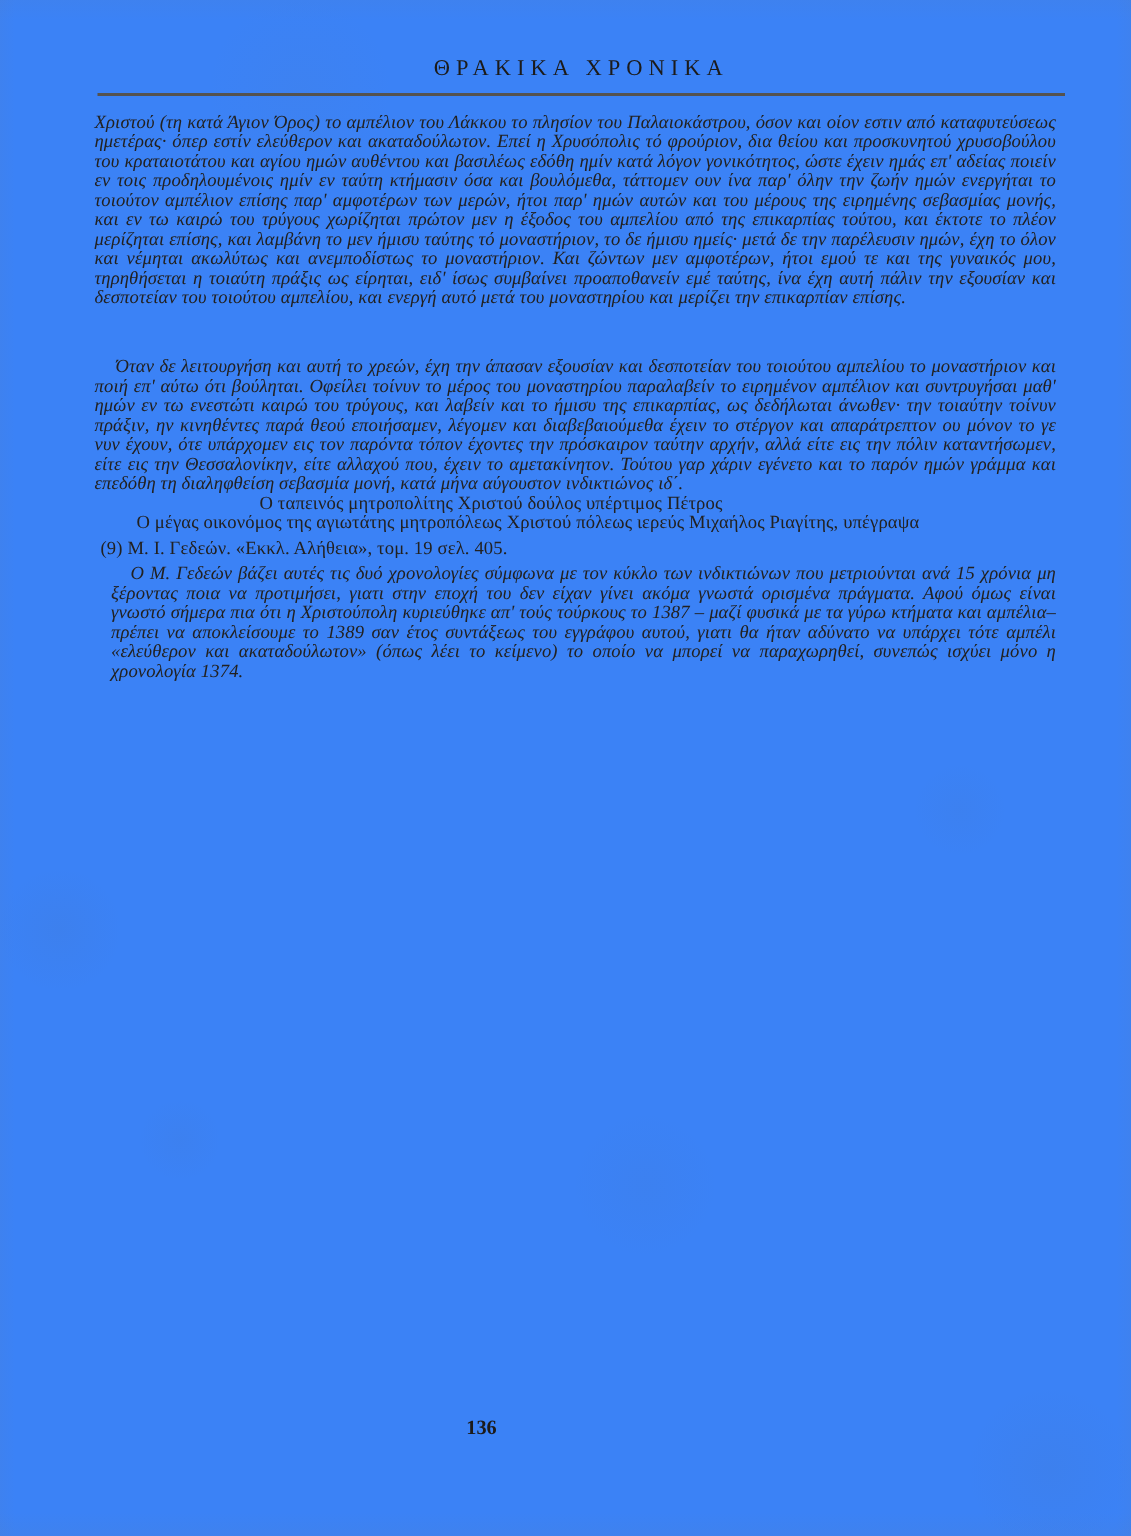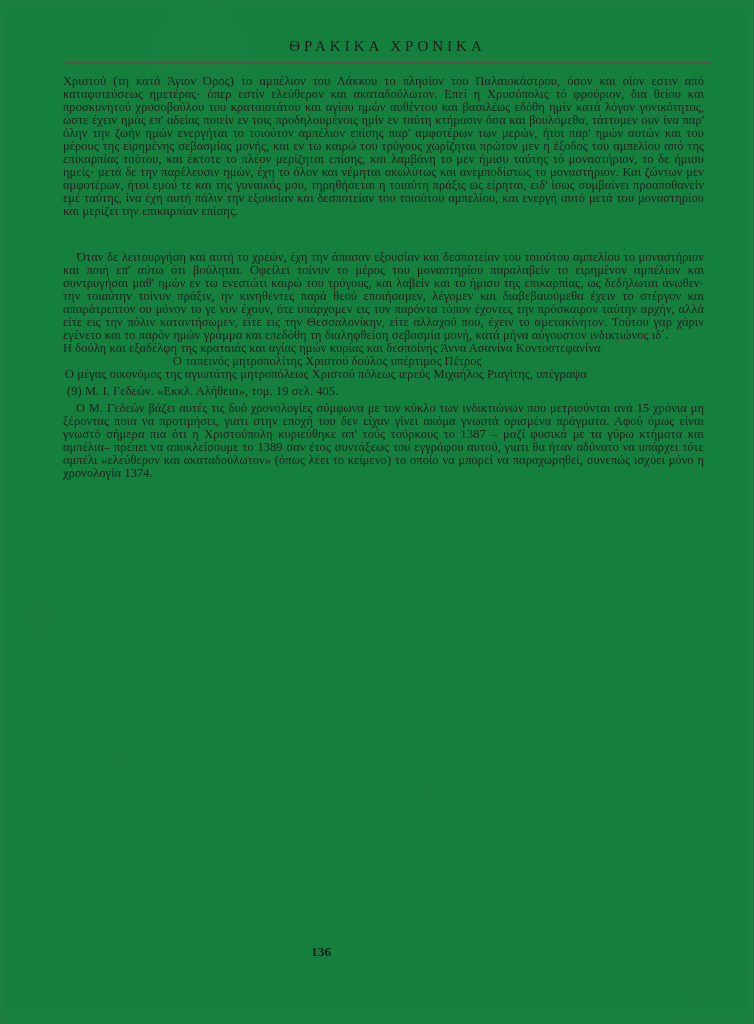--- a/index.html
+++ b/index.html
@@ -5,21 +5,21 @@
   html, body {
     margin: 0;
     padding: 0;
     background: #b0b0ae;
   }
   .page {
     position: relative;
     width: 754px;
     height: 1024px;
     margin: 0 auto;
-    background: #15803d;
+    background: #3b82f6;
     overflow: hidden;
     font-family: "Liberation Serif", "DejaVu Serif", serif;
     color: #222120;
   }
   
   .scan-noise {
     position: absolute;
     inset: 0;
     pointer-events: none;
     background:
@@ -57,31 +57,32 @@
     top: 75px;
     left: 63px;
     width: 641px;
     font-size: 12.4px;
     line-height: 13px;
     letter-spacing: 0.1px;
   }
   .para {
     margin: 0;
     text-align: justify;
+    font-style: italic;
   }
   .indent-md { text-indent: 14px; margin-top: 33px; }
-  .indent-sm { text-indent: 13px; }
+  .indent-sm { text-indent: 13px; margin-left: 11px; }
   .sig {
     margin: 0;
     white-space: nowrap;
   }
   .sig-1 { margin-left: 22px; }
   .sig-2 { margin-left: 0; }
   .sig-3 { margin-left: 110px; }
-  .sig-4 { margin-left: 2px; }
+  .sig-4 { margin-left: 28px; }
   .footnote {
     margin: 4px;
   }
   .page-number {
     position: absolute;
     top: 944px;
     left: 0;
     width: 642px;
     text-align: center;
     font-size: 13.5px;
@@ -100,21 +101,20 @@
 
   <div class="header-rule"></div>
 
   <div class="text-block">
 
     <p class="para">Χριστού (τη κατά Άγιον Όρος) το αμπέλιον του Λάκκου το πλησίον του Παλαιοκάστρου, όσον και οίον εστιν από καταφυτεύσεως ημετέρας· όπερ εστίν ελεύθερον και ακαταδούλωτον. Επεί η Χρυσόπολις τό φρούριον, δια θείου και προσκυνητού χρυσοβούλου του κραταιοτάτου και αγίου ημών αυθέντου και βασιλέως εδόθη ημίν κατά λόγον γονικότητος, ώστε έχειν ημάς επ' αδείας ποιείν εν τοις προδηλουμένοις ημίν εν ταύτη κτήμασιν όσα και βουλόμεθα, τάττομεν ουν ίνα παρ' όλην την ζωήν ημών ενεργήται το τοιούτον αμπέλιον επίσης παρ' αμφοτέρων των μερών, ήτοι παρ' ημών αυτών και του μέρους της ειρημένης σεβασμίας μονής, και εν τω καιρώ του τρύγους χωρίζηται πρώτον μεν η έξοδος του αμπελίου από της επικαρπίας τούτου, και έκτοτε το πλέον μερίζηται επίσης, και λαμβάνη το μεν ήμισυ ταύτης τό μοναστήριον, το δε ήμισυ ημείς· μετά δε την παρέλευσιν ημών, έχη το όλον και νέμηται ακωλύτως και ανεμποδίστως το μοναστήριον. Και ζώντων μεν αμφοτέρων, ήτοι εμού τε και της γυναικός μου, τηρηθήσεται η τοιαύτη πράξις ως είρηται, ειδ' ίσως συμβαίνει προαποθανείν εμέ ταύτης, ίνα έχη αυτή πάλιν την εξουσίαν και δεσποτείαν του τοιούτου αμπελίου, και ενεργή αυτό μετά του μοναστηρίου και μερίζει την επικαρπίαν επίσης.</p>
 
     <p class="para indent-md">Όταν δε λειτουργήση και αυτή το χρεών, έχη την άπασαν εξουσίαν και δεσποτείαν του τοιούτου αμπελίου το μοναστήριον και ποιή επ' αύτω ότι βούληται. Οφείλει τοίνυν το μέρος του μοναστηρίου παραλαβείν το ειρημένον αμπέλιον και συντρυγήσαι μαθ' ημών εν τω ενεστώτι καιρώ του τρύγους, και λαβείν και το ήμισυ της επικαρπίας, ως δεδήλωται άνωθεν· την τοιαύτην τοίνυν πράξιν, ην κινηθέντες παρά θεού εποιήσαμεν, λέγομεν και διαβεβαιούμεθα έχειν το στέργον και απαράτρεπτον ου μόνον το γε νυν έχουν, ότε υπάρχομεν εις τον παρόντα τόπον έχοντες την πρόσκαιρον ταύτην αρχήν, αλλά είτε εις την πόλιν καταντήσωμεν, είτε εις την Θεσσαλονίκην, είτε αλλαχού που, έχειν το αμετακίνητον. Τούτου γαρ χάριν εγένετο και το παρόν ημών γράμμα και επεδόθη τη διαληφθείση σεβασμία μονή, κατά μήνα αύγουστον ινδικτιώνος ιδ΄.</p>
 
 
-    <div class="sig sig-2">Η δούλη και εξαδέλφη της κραταιάς και αγίας ημών κυρίας και δεσποίνης Άννα Ασανίνα Κοντοστεφανίνα</div>
 
     <div class="sig sig-3">Ο ταπεινός μητροπολίτης Χριστού δούλος υπέρτιμος Πέτρος</div>
 
     <div class="sig sig-4">Ο μέγας οικονόμος της αγιωτάτης μητροπόλεως Χριστού πόλεως ιερεύς Μιχαήλος Ριαγίτης, υπέγραψα</div>
 
     <div class="footnote">(9) Μ. Ι. Γεδεών. «Εκκλ. Αλήθεια», τομ. 19 σελ. 405.</div>
 
     <p class="para indent-sm">Ο Μ. Γεδεών βάζει αυτές τις δυό χρονολογίες σύμφωνα με τον κύκλο των ινδικτιώνων που μετριούνται ανά 15 χρόνια μη ξέροντας ποια να προτιμήσει, γιατι στην εποχή του δεν είχαν γίνει ακόμα γνωστά ορισμένα πράγματα. Αφού όμως είναι γνωστό σήμερα πια ότι η Χριστούπολη κυριεύθηκε απ' τούς τούρκους το 1387 – μαζί φυσικά με τα γύρω κτήματα και αμπέλια– πρέπει να αποκλείσουμε το 1389 σαν έτος συντάξεως του εγγράφου αυτού, γιατι θα ήταν αδύνατο να υπάρχει τότε αμπέλι «ελεύθερον και ακαταδούλωτον» (όπως λέει το κείμενο) το οποίο να μπορεί να παραχωρηθεί, συνεπώς ισχύει μόνο η χρονολογία 1374.</p>
 
   </div>

